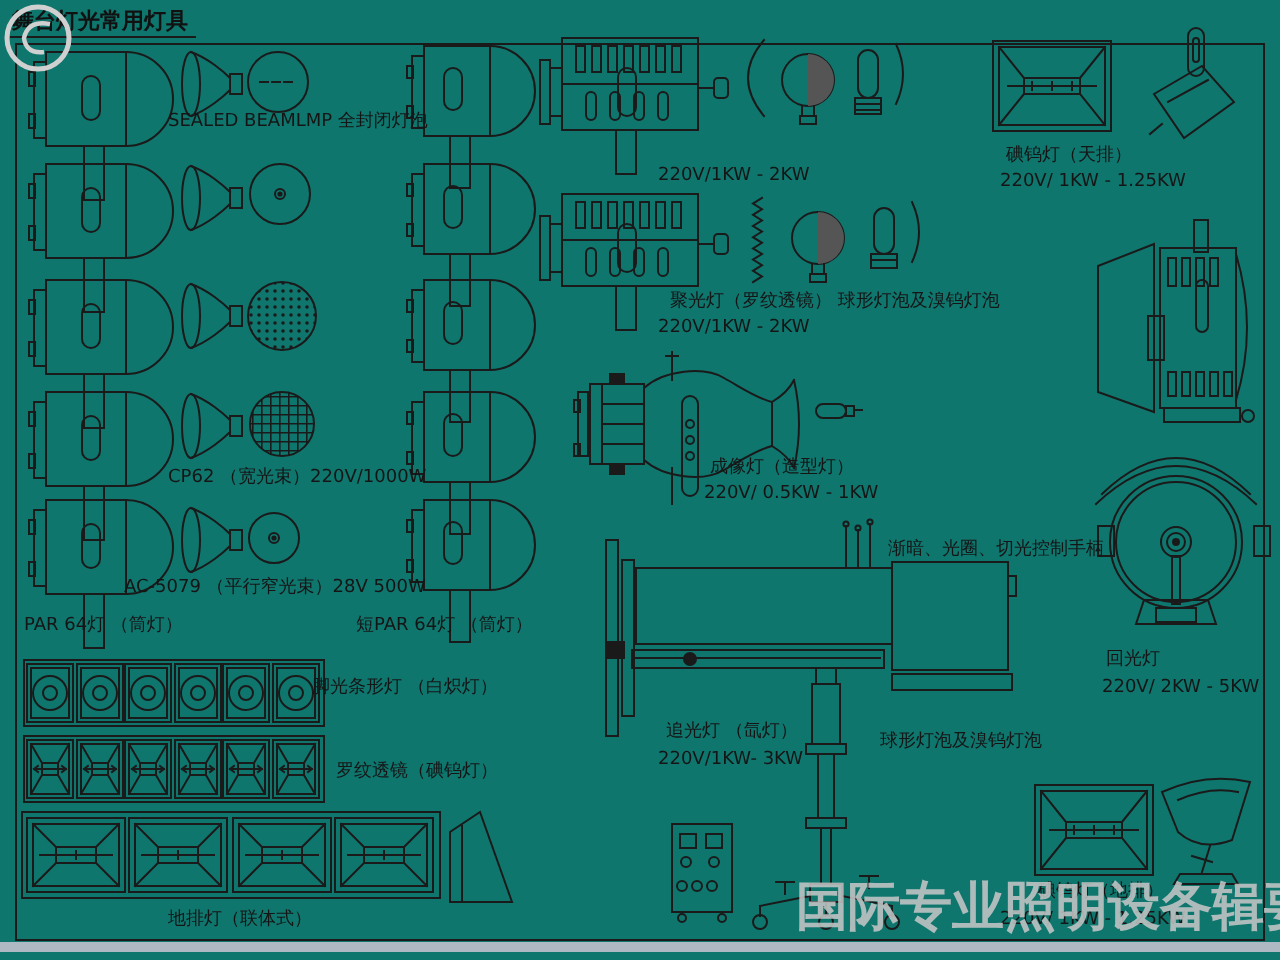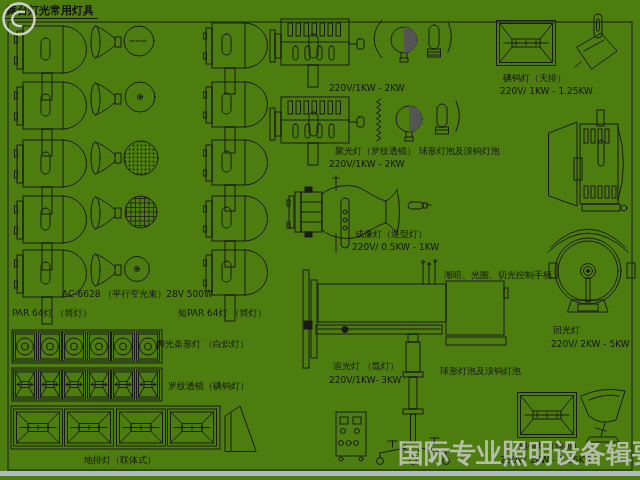--- a/index.html
+++ b/index.html
@@ -1,16 +1,16 @@
 <!DOCTYPE html>
 <html><head>
 <meta charset="utf-8">
 <style>
   html,body{margin:0;padding:0;background:#fff;}
-  .stage{position:relative;width:640px;height:480px;background:#4d7c0f;overflow:hidden;
+  .stage{position:relative;width:640px;height:480px;background:#0f766e;overflow:hidden;
          font-family:"DejaVu Sans",sans-serif;color:#111;}
   .stage svg{position:absolute;left:0;top:0;}
   .lbl{position:absolute;font-size:9px;line-height:1.2;color:#151515;white-space:nowrap;z-index:3;}
   .title{position:absolute;left:6px;top:3px;font-size:11px;font-weight:700;color:#111;
          white-space:nowrap;z-index:3;}
   .title-underline{position:absolute;left:5px;top:18px;width:93px;height:0;
          border-bottom:1px solid #1a1a1a;z-index:3;}
   .wm-text{position:absolute;left:398px;top:436px;font-size:26px;font-weight:700;
          color:#c9c9c9;opacity:.85;white-space:nowrap;z-index:6;letter-spacing:0;}
   .wm-logo{position:absolute;left:365px;top:435px;z-index:6;}
@@ -319,21 +319,23 @@
         <use href="#cellB" x="116" y="408.5"></use>
           <use href="#cellB" x="167" y="408.5"></use>
         <path d="M225,451 L225,416 L240,406 L256,451 Z M231,451 L231,413"></path>
       </g>
     </g>
   </svg>
 
   <div class="title">舞台灯光常用灯具</div>
   <div class="title-underline"></div>
 
-  <div class="lbl" style="left:62px;top:289px">AC-6628 （平行窄光束）28V 500W</div>
+  <div class="lbl" style="left:84px;top:56px">SEALED BEAMLMP 全封闭灯泡</div>
+  <div class="lbl" style="left:84px;top:234px">CP62 （宽光束）220V/1000W</div>
+  <div class="lbl" style="left:62px;top:289px">AC-5079 （平行窄光束）28V 500W</div>
   <div class="lbl" style="left:12px;top:308px">PAR 64灯 （筒灯）</div>
   <div class="lbl" style="left:178px;top:308px">短PAR 64灯 （筒灯）</div>
 
   <div class="lbl" style="left:329px;top:83px">220V/1KW - 2KW</div>
   <div class="lbl" style="left:335px;top:146px">聚光灯（罗纹透镜） 球形灯泡及溴钨灯泡</div>
   <div class="lbl" style="left:329px;top:159px">220V/1KW - 2KW</div>
 
   <div class="lbl" style="left:355px;top:229px">成像灯（造型灯）</div>
   <div class="lbl" style="left:352px;top:242px">220V/ 0.5KW - 1KW</div>
 

